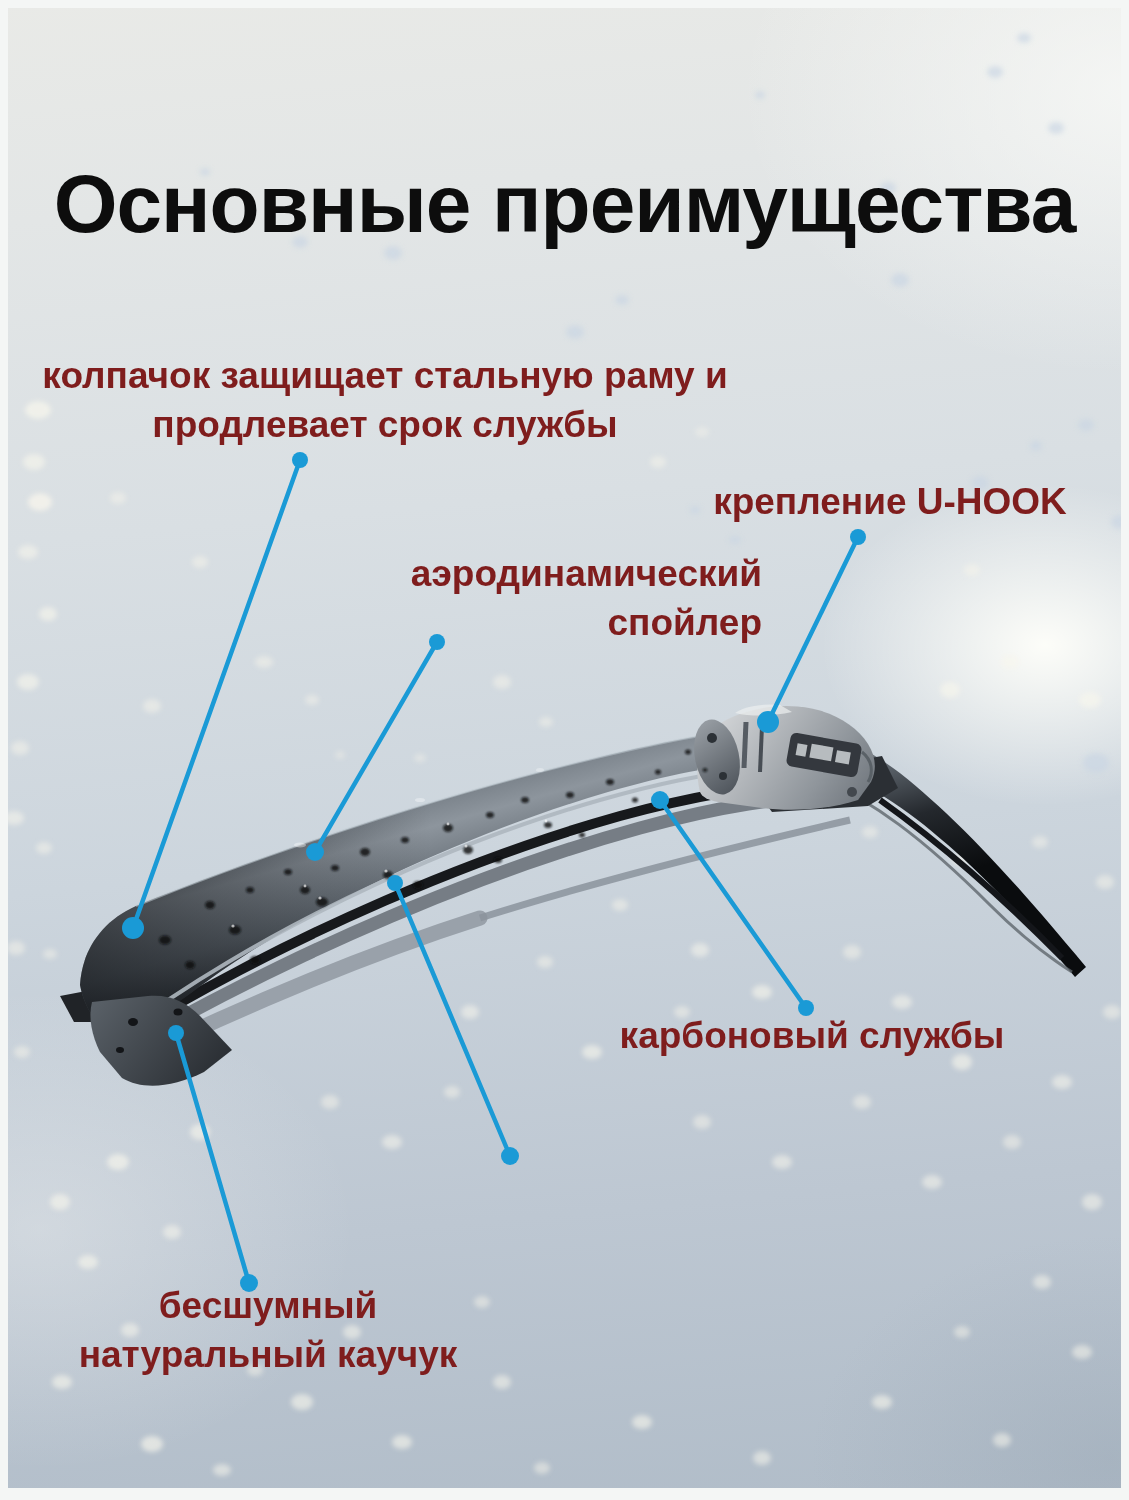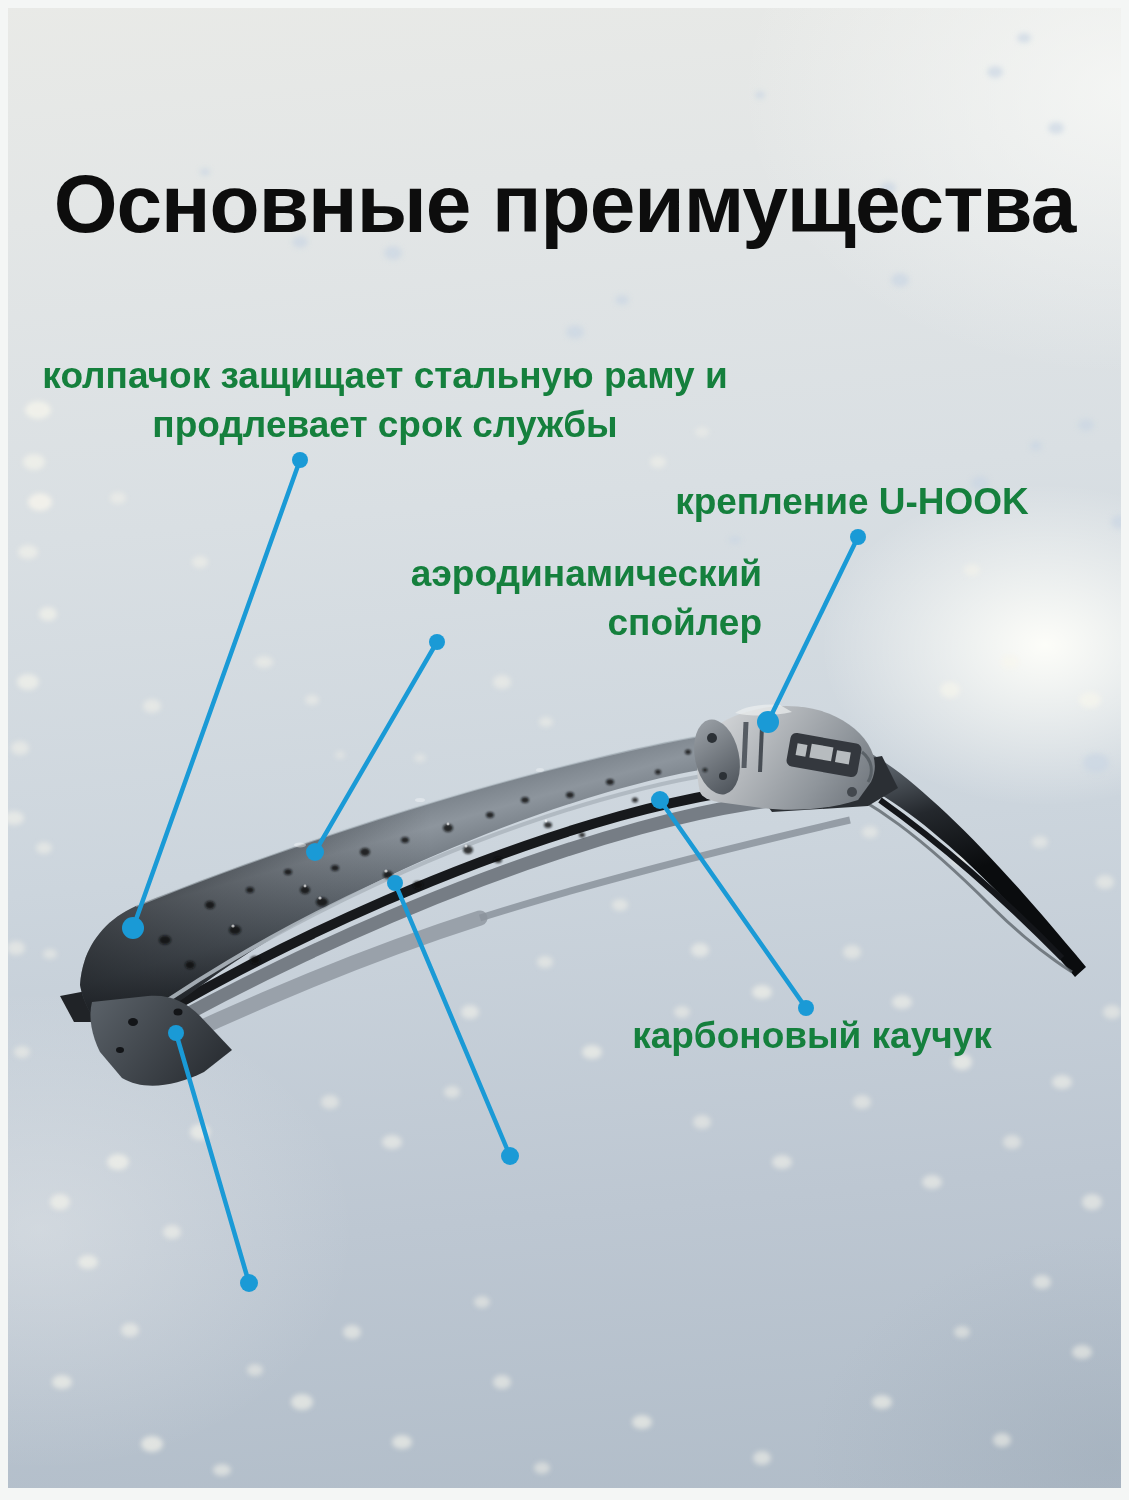--- a/index.html
+++ b/index.html
@@ -21,26 +21,26 @@
   }
   svg.scene{position:absolute;left:0;top:0;z-index:2;}
   .title{
     position:absolute;left:0;right:0;top:102px;z-index:4;
     text-align:center;
     font-size:82px;font-weight:bold;letter-spacing:-1px;
     color:#0d0d0d;
   }
   .lbl{
     position:absolute;z-index:4;
-    color:#15803d;font-weight:bold;
+    color:#7f1d1d;font-weight:bold;
     font-size:37px;line-height:1.32;
     text-align:center;white-space:pre-line;
   }
   .lbl-cap     {left:22px;  top:352px;  width:726px;}
-  .lbl-uhook   {left:652px; top:478px;  width:400px;}
+  .lbl-uhook   {left:690px; top:478px;  width:400px;}
   .lbl-spoiler {left:362px; top:550px;  width:400px;text-align:right;}
   .lbl-carbon  {left:612px; top:1012px; width:400px;}
   .lbl-pressure{left:280px; top:1160px; width:505px;}
   .lbl-rubber  {left:48px;  top:1282px; width:440px;}
   .frame{
     position:absolute;inset:0;z-index:9;pointer-events:none;
     border:8px solid #f4f6f5;border-bottom-width:12px;
   }
 </style>
 </head>
@@ -328,16 +328,18 @@
         <circle cx="249" cy="1283" r="9" stroke="none"></circle>
       </g>
     </g>
   </svg>
 
   <div class="lbl lbl-cap">колпачок защищает стальную раму и
 продлевает срок службы</div>
   <div class="lbl lbl-uhook">крепление U-HOOK</div>
   <div class="lbl lbl-spoiler">аэродинамический
 спойлер</div>
-  <div class="lbl lbl-carbon">карбоновый каучук</div>
+  <div class="lbl lbl-carbon">карбоновый службы</div>
+  <div class="lbl lbl-rubber">бесшумный
+натуральный каучук</div>
 
   <div class="frame"></div>
 </div>
 
 </body></html>

